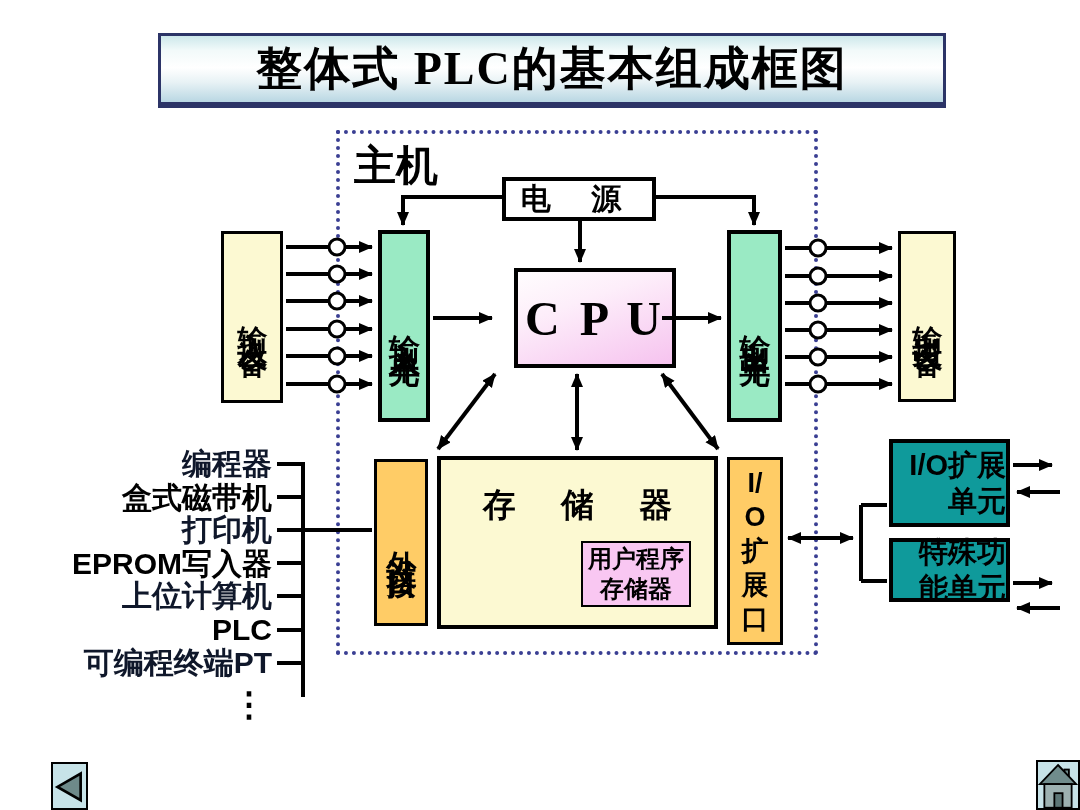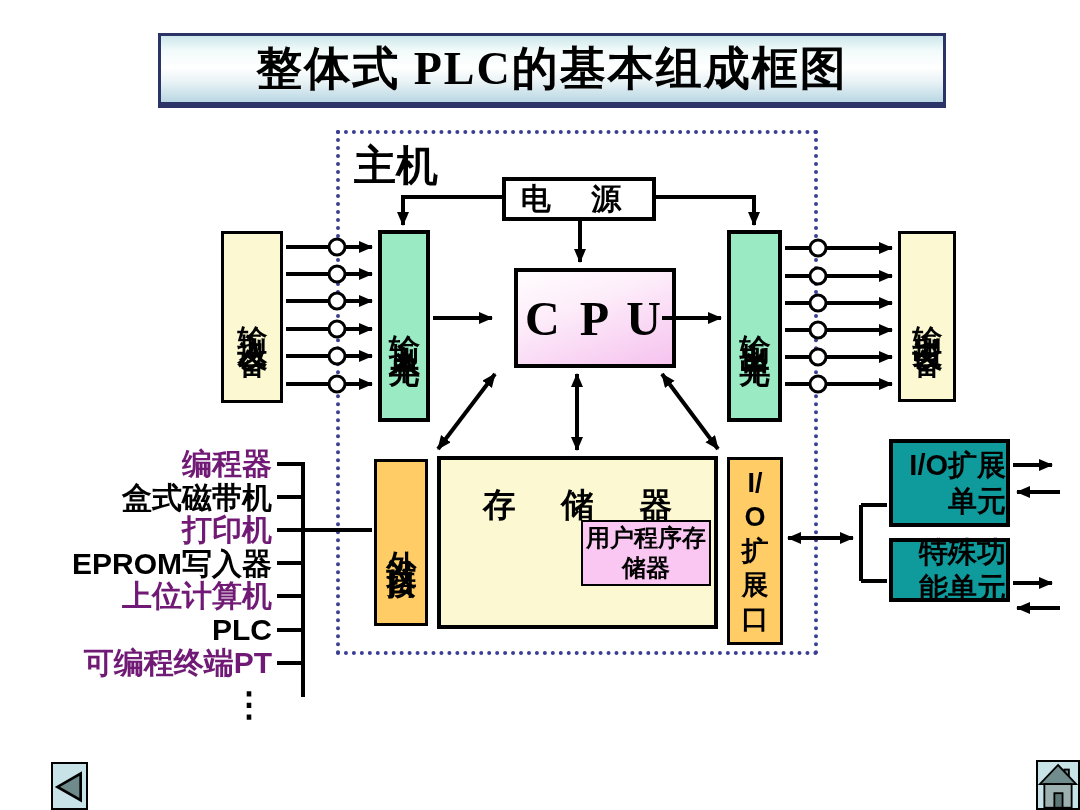--- a/index.html
+++ b/index.html
@@ -33,35 +33,35 @@
   .output-unit{left:727px;top:230px;width:55px;height:192px;}
   .device{background:#fcf9d2;border:3px solid #000;font-size:30px;}
   .input-device{left:221px;top:231px;width:62px;height:172px;}
   .output-device{left:898px;top:231px;width:58px;height:171px;}
 
   .memory{left:437px;top:456px;width:281px;height:173px;background:#fcf9d2;border:4px solid #000;
           display:block;}
   .memory-title{margin-top:23px;text-align:center;font-size:33px;font-weight:bold;letter-spacing:18px;text-indent:18px;}
   .submem{background:#f9c7f2;border:2px solid #000;font-size:24px;line-height:30px;}
   .sys-mem{left:449px;top:541px;width:124px;height:66px;}
-  .user-mem{left:581px;top:520px;width:130px;height:66px;}
+  .user-mem{left:581px;top:541px;width:110px;height:66px;}
 
   .orange{background:#ffcc66;border:3px solid #000;}
   .periph-if{left:374px;top:459px;width:54px;height:167px;font-size:30px;}
   .io-port{left:727px;top:457px;width:56px;height:188px;font-size:27px;line-height:34px;
            line-break:anywhere;word-break:break-all;padding:15px;}
   .teal{background:#0f9a9b;border:4px solid #000;font-size:29px;line-height:36px;
         line-break:anywhere;word-break:break-all;text-align:right;}
   .io-unit{left:889px;top:439px;width:121px;height:88px;}
   .sf-unit{left:889px;top:538px;width:121px;height:64px;}
 
   
   .prow{position:absolute;right:808px;width:260px;height:34px;line-height:34px;
         text-align:right;font-size:30px;font-weight:bold;white-space:nowrap;}
-  .prow.blue{color:#701a75;}
+  .prow.blue{color:#0f172a;}
   .pellipsis{position:absolute;left:232px;top:684px;width:30px;text-align:center;
              font-size:34px;font-weight:bold;letter-spacing:0;}
 
   
   svg.wires{position:absolute;left:0;top:0;width:1080px;height:810px;pointer-events:none;}
 
   
   .navbtn{position:absolute;border:2px solid #000;background:#c7e3e8;box-sizing:border-box;}
   .back-btn{left:51px;top:762px;width:37px;height:48px;}
   .home-btn{left:1036px;top:760px;width:44px;height:50px;}

